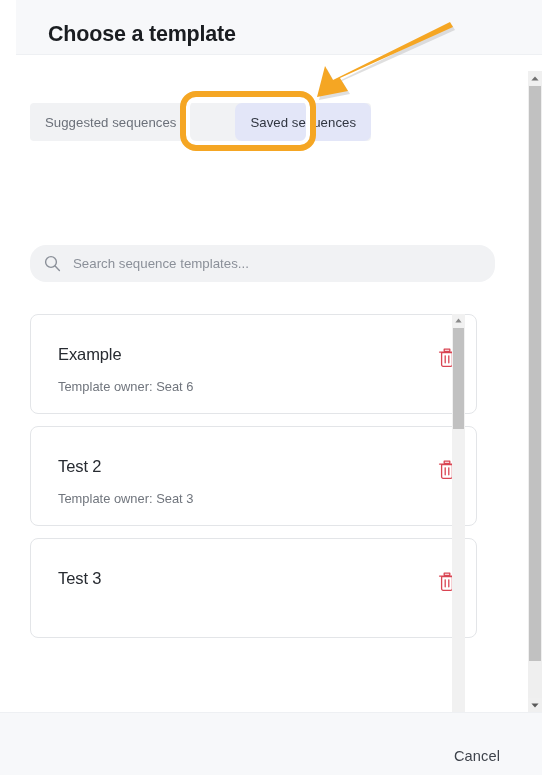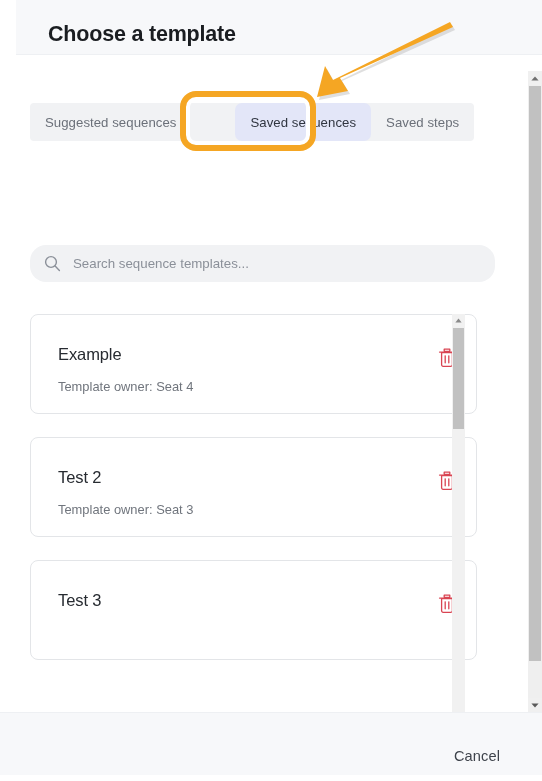--- a/index.html
+++ b/index.html
@@ -164,21 +164,21 @@
   }
   .card-col {
     position: absolute;
     left: 0; top: 0;
     width: 451px;
   }
   .tpl-card {
     position: relative;
     width: 447px;
     height: 100px;
-    margin-bottom: 23px;
+    margin-bottom: 12px;
     background: #ffffff;
     border: 1px solid #e3e5e8;
     border-radius: 8px;
   }
   .tpl-name {
     position: absolute;
     left: 27px;
     top: 30px;
     font-size: 16.5px;
     color: #272b31;
@@ -297,39 +297,38 @@
 
   <div class="dialog-header">
     <div class="dialog-title">Choose a template</div>
   </div>
 
   <div class="dialog-body">
 
     <div class="tab-bar">
       <button class="tab">Suggested sequences</button>
       <button class="tab active">Saved sequences</button>
-      <button class="tab">Saved steps</button>
     </div>
 
     <div class="search-wrap">
       <span class="search-icon">
         <svg width="17" height="17" viewBox="0 0 17 17" fill="none" xmlns="http://www.w3.org/2000/svg">
           <circle cx="7" cy="7" r="5.4" stroke="#8b9099" stroke-width="1.4"></circle>
           <line x1="11.1" y1="11.1" x2="15.4" y2="15.4" stroke="#8b9099" stroke-width="1.4" stroke-linecap="round"></line>
         </svg>
       </span>
       <input class="search-input" type="text" placeholder="Search sequence templates..." style="">
     </div>
 
     <div class="list-region">
       <div class="card-col">
 
         <div class="tpl-card">
           <div class="tpl-name">Example</div>
-          <div class="tpl-owner">Template owner: Seat 4</div>
+          <div class="tpl-owner">Template owner: Seat 6</div>
           <button class="trash-btn">
             <span>
               <svg width="20" height="22" viewBox="0 0 20 22" fill="none" xmlns="http://www.w3.org/2000/svg">
                 <path d="M7.2 2.2h5.6v2.1H7.2z" stroke="#d94452" stroke-width="1.3" stroke-linejoin="round"></path>
                 <line x1="2.6" y1="5.1" x2="17.4" y2="5.1" stroke="#d94452" stroke-width="1.4" stroke-linecap="round"></line>
                 <path d="M4.6 5.6h10.8v12.2a1.5 1.5 0 0 1-1.5 1.5H6.1a1.5 1.5 0 0 1-1.5-1.5V5.6z" stroke="#d94452" stroke-width="1.3" stroke-linejoin="round"></path>
                 <line x1="8.2" y1="8.8" x2="8.2" y2="15.8" stroke="#d94452" stroke-width="1.3" stroke-linecap="round"></line>
                 <line x1="11.8" y1="8.8" x2="11.8" y2="15.8" stroke="#d94452" stroke-width="1.3" stroke-linecap="round"></line>
               </svg>
             </span>

